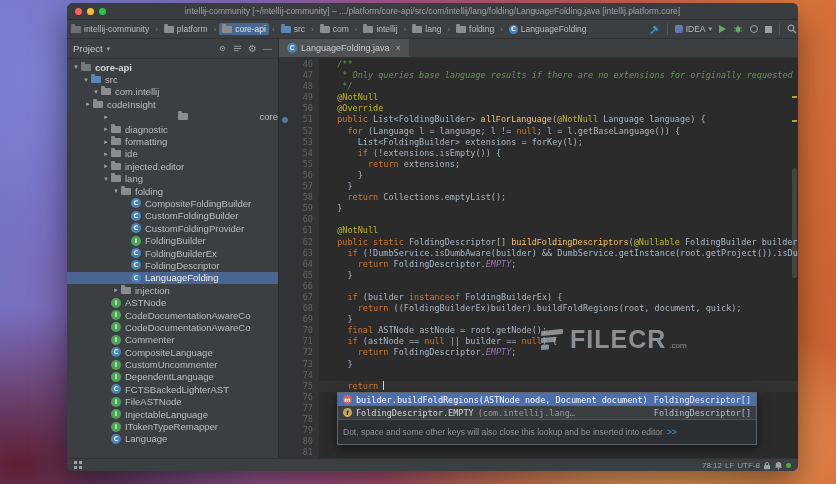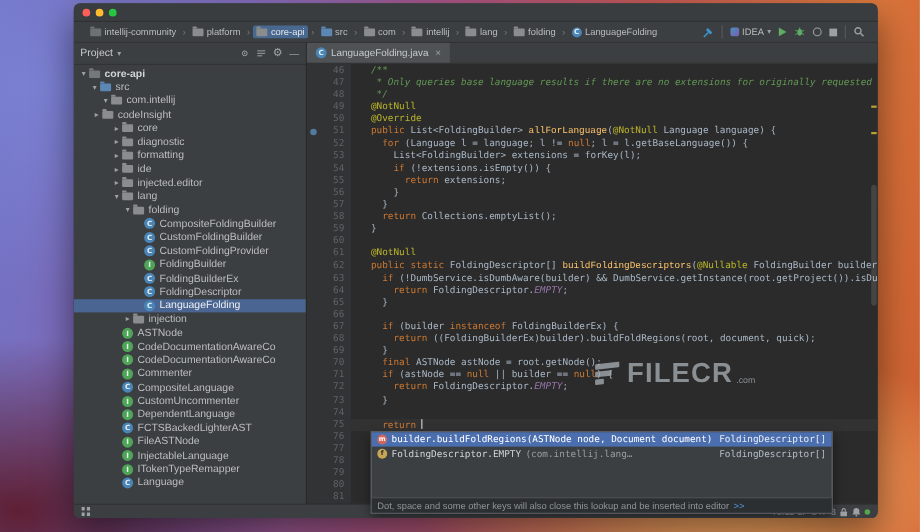--- a/index.html
+++ b/index.html
@@ -15,21 +15,21 @@
   }
   .window{position:absolute;left:67px;top:3px;width:731px;height:468px;border-radius:6px;
     overflow:hidden;box-shadow:0 14px 34px rgba(0,0,0,.5);display:flex;flex-direction:column;background:#3c3f41;}
   
   .titlebar{flex:0 0 17px;background:#3a3d3f;border-bottom:1px solid #2e3032;display:flex;align-items:center;position:relative;}
   .traffic{display:flex;gap:5px;margin-left:8px;z-index:2;}
   .light{width:7px;height:7px;border-radius:50%;}
   .l-red{background:#ff5f57;} .l-yellow{background:#febc2e;} .l-green{background:#29c73f;}
   .title-text{position:absolute;left:0;right:0;text-align:center;font-size:8.5px;color:#9fa2a6;white-space:nowrap;overflow:hidden;}
   
-  .navbar{flex:0 0 19px;background:#3c3f41;border-bottom:1px solid #323232;display:flex;align-items:center;padding:0 12px;}
+  .navbar{flex:0 0 19px;background:#3c3f41;border-bottom:1px solid #323232;display:flex;align-items:center;padding:0 1px;}
   .crumbs{display:flex;align-items:center;gap:2px;font-size:8.5px;color:#bbbdbf;flex:1;min-width:0;overflow:hidden;white-space:nowrap;}
   .crumb{display:inline-flex;align-items:center;gap:3px;padding:1px 3px;border-radius:2px;}
   .crumb.selected{background:#48688f;color:#e2e6ea;}
   .crumb-sep{color:#7d8082;font-size:8px;padding:0 1px;}
   .nav-actions{display:flex;align-items:center;gap:7px;margin-left:8px;flex:none;}
   .vsep{width:1px;height:12px;background:#55585a;}
   .runcfg{display:flex;align-items:center;gap:3px;font-size:8.5px;color:#bbbdbf;}
   .appico{width:8px;height:8px;border-radius:2px;background:linear-gradient(135deg,#4a8fbf,#7a5fb0);}
   .ddcaret{font-size:7px;color:#9da1a5;}
   .playico{width:0;height:0;border-left:7px solid #5fad65;border-top:4.5px solid transparent;border-bottom:4.5px solid transparent;}
@@ -87,41 +87,42 @@
   .popup{position:absolute;left:58px;top:353px;width:420px;background:#3b3f42;border:1px solid #61656a;
     box-shadow:0 4px 10px rgba(0,0,0,.5);z-index:5;font-size:9px;}
   .pop-row{height:13px;display:flex;align-items:center;gap:4px;padding:0 5px;color:#d2d5d9;font-family:"DejaVu Sans Mono",monospace;font-size:8.5px;}
   .pop-row.selected{background:#4b6eaf;color:#ffffff;}
   .pop-ico{width:9px;height:9px;border-radius:50%;flex:none;display:inline-flex;align-items:center;justify-content:center;font-size:6px;font-weight:bold;color:#2b2b2b;font-family:"DejaVu Sans",sans-serif;}
   .ico-method{background:#d0685f;color:#fff;}
   .ico-field{background:#c7a456;}
   .pop-note{color:#9a9da1;}
   .pop-type{margin-left:auto;color:#b5bdc9;}
   .pop-row.selected .pop-type{color:#e8edf4;}
-  .pop-hint{display:flex;align-items:center;gap:4px;height:14px;background:#2c2f31;border-top:1px solid #515355;
-    color:#8f9397;font-size:8.5px;padding:0 5px;margin-top:33px;}
+  .pop-hint{display:flex;align-items:center;gap:4px;height:25px;background:#2c2f31;border-top:1px solid #515355;
+    color:#8f9397;font-size:8.5px;padding:0 5px;}
   .pop-link{color:#5394d6;}
   
   .statusbar{flex:0 0 13px;background:#3c3f41;border-top:1px solid #323232;display:flex;align-items:center;
     padding:0 7px;font-size:8px;color:#9da1a5;}
   .sb-right{margin-left:auto;display:flex;align-items:center;gap:3px;}
   .sb-dot{width:5px;height:5px;border-radius:50%;background:#57a64a;}
   svg{display:block;}
 </style>
 </head>
 <body>
 
 <div class="window">
 
   <div class="titlebar">
     <div class="traffic">
       <span class="light l-red"></span>
       <span class="light l-yellow"></span>
       <span class="light l-green"></span>
     </div>
+    <div class="title-text">intellij-community [~/intellij-community] – .../platform/core-api/src/com/intellij/lang/folding/LanguageFolding.java [intellij.platform.core]</div>
   </div>
 
   <div class="navbar">
     <div class="crumbs">
         <span class="crumb">
           <span class="fold-ico fc-project"></span>
           <span class="crumb-label">intellij-community</span>
         </span>
         <span class="crumb-sep">›</span>
         <span class="crumb">
@@ -237,21 +238,21 @@
           <div class="tree-row" style="padding-left: 24px;">
             <span class="tree-arrow">▾</span>
             <span class="fold-ico fc-package"></span>
             <span class="tree-label">com.intellij</span>
           </div>
           <div class="tree-row" style="padding-left: 16px;">
             <span class="tree-arrow">▸</span>
             <span class="fold-ico fc-package"></span>
             <span class="tree-label">codeInsight</span>
           </div>
-          <div class="tree-row" style="padding-left: 34px;">
+          <div class="tree-row" style="padding-left: 34px; justify-content: space-between;">
             <span class="tree-arrow">▸</span>
             <span class="fold-ico fc-package"></span>
             <span class="tree-label">core</span>
           </div>
           <div class="tree-row" style="padding-left: 34px;">
             <span class="tree-arrow">▸</span>
             <span class="fold-ico fc-package"></span>
             <span class="tree-label">diagnostic</span>
           </div>
           <div class="tree-row" style="padding-left: 34px;">

